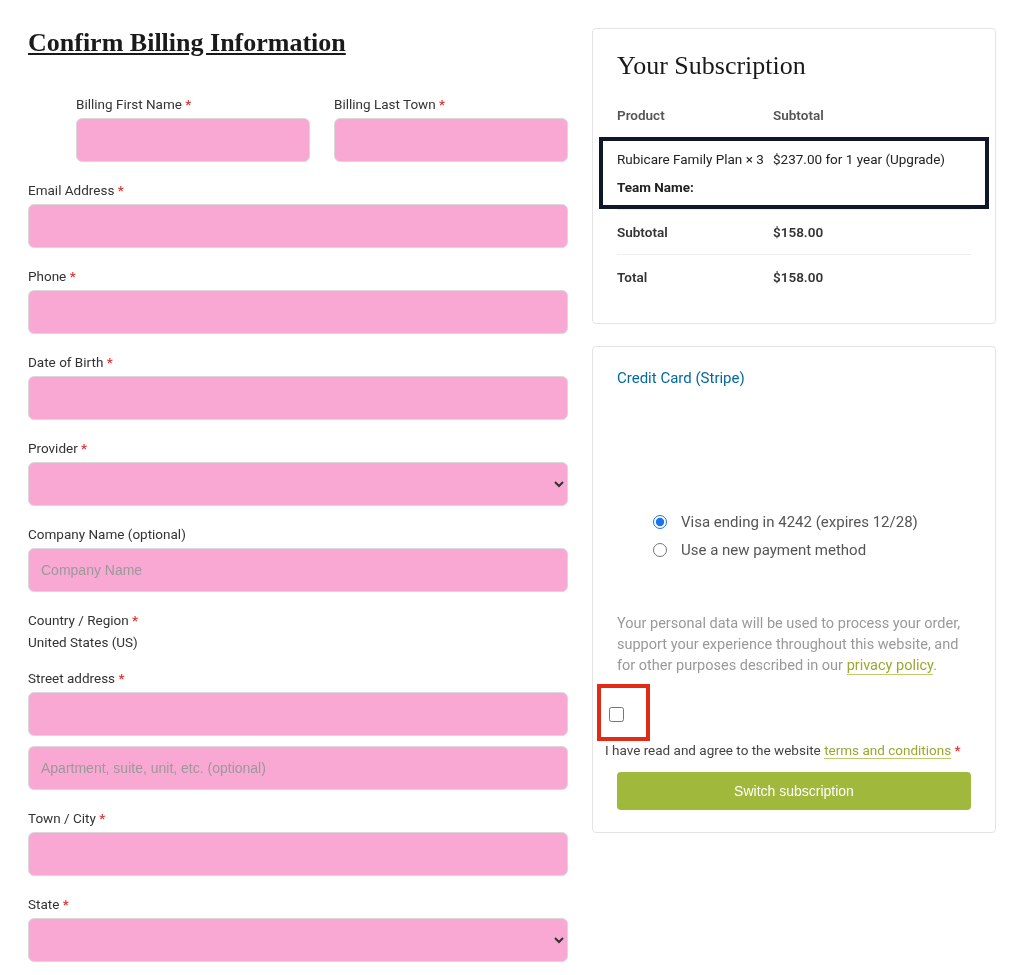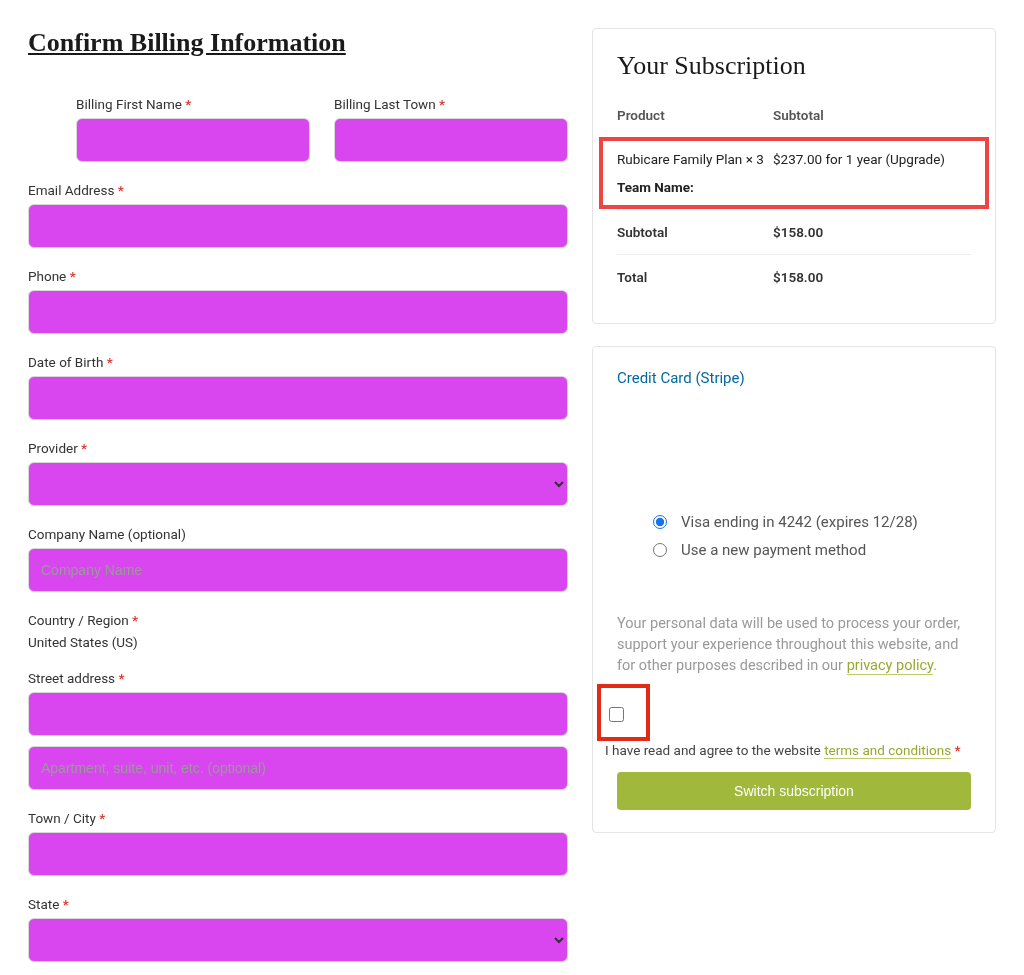--- a/index.html
+++ b/index.html
@@ -53,21 +53,21 @@
     }
     .req { color: #d33; font-weight: 600; }
     .field input[type="text"],
     .field select {
       width: 100%;
       height: 44px;
       border: 1px solid #d9d9d9;
       border-radius: 6px;
       padding: 0 12px;
       font-size: 14px;
-      background: #d946ef;
+      background: #f9a8d4;
       color: #333;
     }
     .field input::placeholder { color: #9a9a9a; }
     .field select { appearance: auto; }
     .static-value {
       font-size: 13.5px;
       color: #333;
       margin-top: 2px;
     }
     .provider-select-wrap {
@@ -100,21 +100,21 @@
     }
     .sub-col-subtotal {
       flex: 1;
     }
     .team-name-line {
       font-weight: 700;
       display: block;
       margin-top: 12px;
     }
     .highlight-box {
-      border: 4px solid #ef4444;
+      border: 4px solid #0f172a;
       margin-left: -18px;
       margin-right: -18px;
       padding: 10px 14px 10px 14px;
     }
     .highlight-small {
       border: 4px solid #e22b17;
       display: inline-block;
       padding: 18px 14px 14px 8px;
       margin-left: -20px;
       margin-top: -6px;

